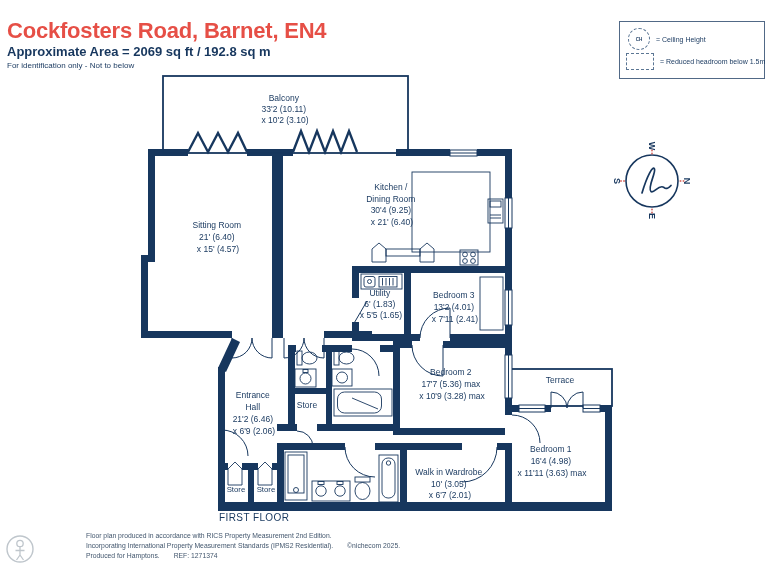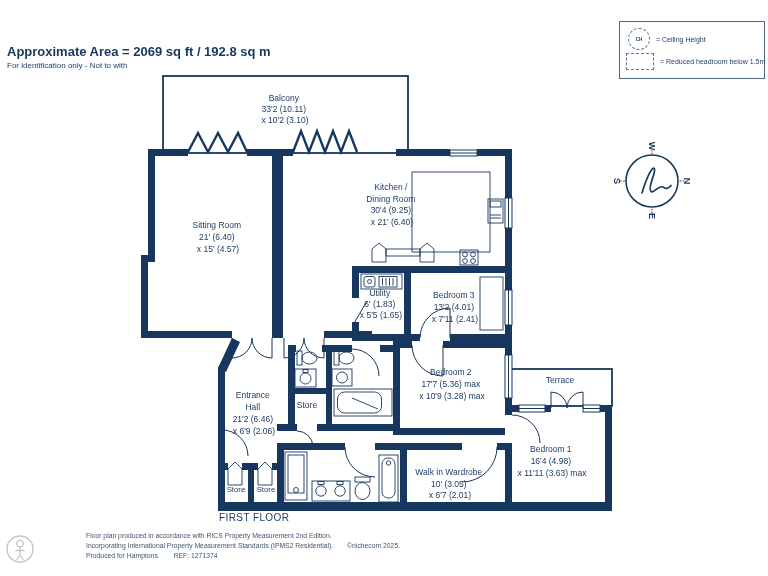--- a/index.html
+++ b/index.html
@@ -22,22 +22,23 @@
   svg text{font-family:"Liberation Sans",sans-serif;fill:#17375e;}
   .roomlbl{font-size:8.5px;}
   .floorlbl{font-size:10px;letter-spacing:0.4px;}
   .compassletter{font-size:9px;font-weight:700;fill:#d9736e;}
 </style>
 </head>
 <body>
 
 <div id="page">
 
+  <div class="abs" id="title">Cockfosters Road, Barnet, EN4</div>
   <div class="abs" id="arealine">Approximate Area = 2069 sq ft / 192.8 sq m</div>
-  <div class="abs" id="disclaimer">For identification only - Not to with</div>
+  <div class="abs" id="disclaimer">For identification only - Not to below</div>
 
   <div class="abs" id="legendbox">
     <div class="legrow" style="top:6px;left:8px;">
       <div class="ch-circle">CH</div>
       <div class="legtext">= Ceiling Height</div>
     </div>
     <div class="legrow" style="top:31px;left:6px;">
       <div class="rh-rect"></div>
       <div class="legtext">= Reduced headroom below 1.5m</div>
     </div>

